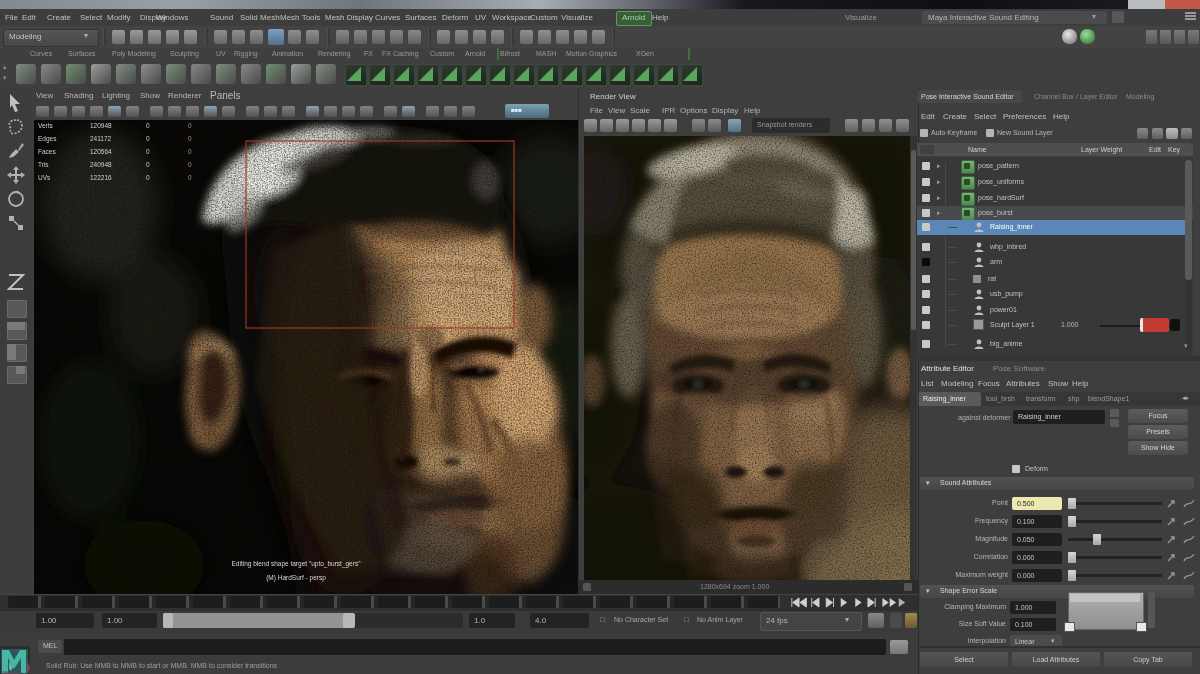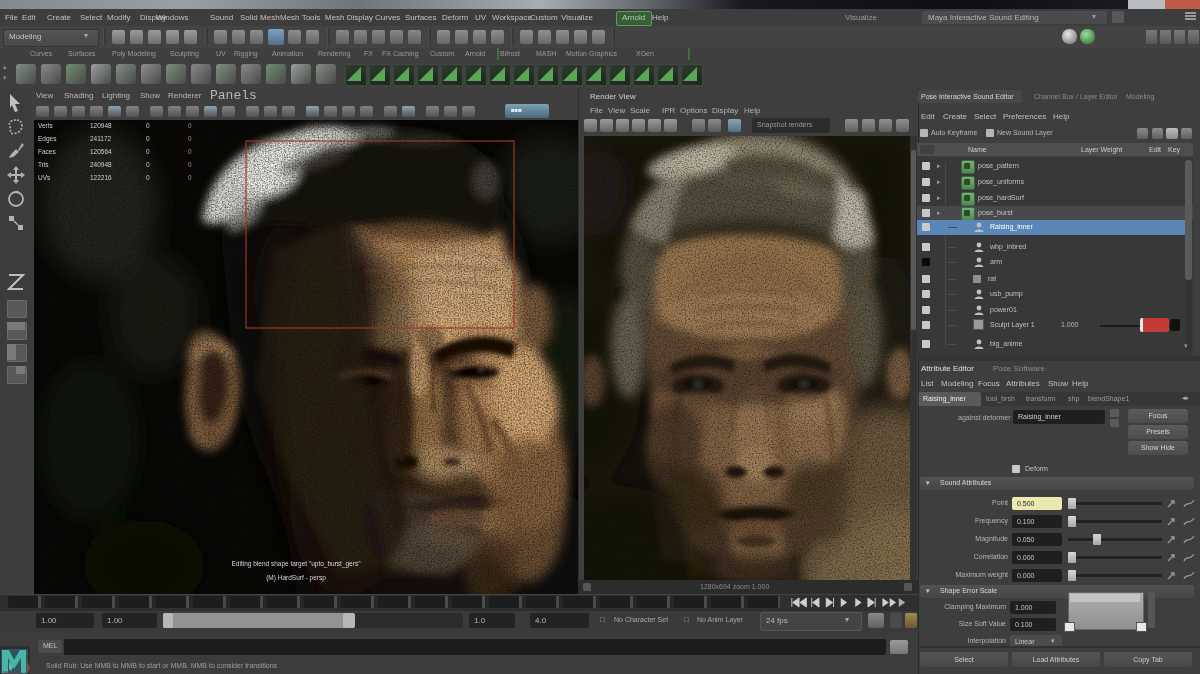--- a/index.html
+++ b/index.html
@@ -179,21 +179,21 @@
 <div class="abs" style="left:16px;top:366px;width:9px;height:8px;background:#7a7a7a;"></div>
 <svg class="abs" style="left:6px;top:272px" width="20" height="20" viewBox="0 0 20 20">
       <path d="M3 3 L17 3 L3 17 L17 17" fill="none" stroke="#c0c0c0" stroke-width="2"></path>
     </svg>
 <div class="abs" style="left:32px;top:88px;width:546px;height:506px;background:#3e3e3e;"></div>
 <div class="abs" style="left:36px;top:91px;font-size:8px;line-height:9px;color:#b8b8b8;white-space:nowrap;">View</div>
 <div class="abs" style="left:64px;top:91px;font-size:8px;line-height:9px;color:#b8b8b8;white-space:nowrap;">Shading</div>
 <div class="abs" style="left:102px;top:91px;font-size:8px;line-height:9px;color:#b8b8b8;white-space:nowrap;">Lighting</div>
 <div class="abs" style="left:140px;top:91px;font-size:8px;line-height:9px;color:#b8b8b8;white-space:nowrap;">Show</div>
 <div class="abs" style="left:168px;top:91px;font-size:8px;line-height:9px;color:#b8b8b8;white-space:nowrap;">Renderer</div>
-<div class="abs" style="left:210px;top:91px;font-size:13px;line-height:9px;color:#b8b8b8;white-space:nowrap;font-family:Liberation Mono, monospace;">Panels</div>
+<div class="abs" style="left:210px;top:91px;font-size:10px;line-height:9px;color:#b8b8b8;white-space:nowrap;">Panels</div>
 <div class="abs" style="left:36px;top:106px;width:13px;height:11px;background:linear-gradient(#828282,#525252);border-radius:2px;"></div>
 <div class="abs" style="left:54px;top:106px;width:13px;height:11px;background:linear-gradient(#828282,#525252);border-radius:2px;"></div>
 <div class="abs" style="left:72px;top:106px;width:13px;height:11px;background:linear-gradient(#828282,#525252);border-radius:2px;"></div>
 <div class="abs" style="left:90px;top:106px;width:13px;height:11px;background:linear-gradient(#828282,#525252);border-radius:2px;"></div>
 <div class="abs" style="left:108px;top:106px;width:13px;height:11px;background:linear-gradient(#8aa5b5,#525252);border-radius:2px;"></div>
 <div class="abs" style="left:126px;top:106px;width:13px;height:11px;background:linear-gradient(#828282,#525252);border-radius:2px;"></div>
 <div class="abs" style="left:150px;top:106px;width:13px;height:11px;background:linear-gradient(#828282,#525252);border-radius:2px;"></div>
 <div class="abs" style="left:168px;top:106px;width:13px;height:11px;background:linear-gradient(#828282,#525252);border-radius:2px;"></div>
 <div class="abs" style="left:186px;top:106px;width:13px;height:11px;background:linear-gradient(#828282,#525252);border-radius:2px;"></div>
 <div class="abs" style="left:204px;top:106px;width:13px;height:11px;background:linear-gradient(#8aa5b5,#525252);border-radius:2px;"></div>

